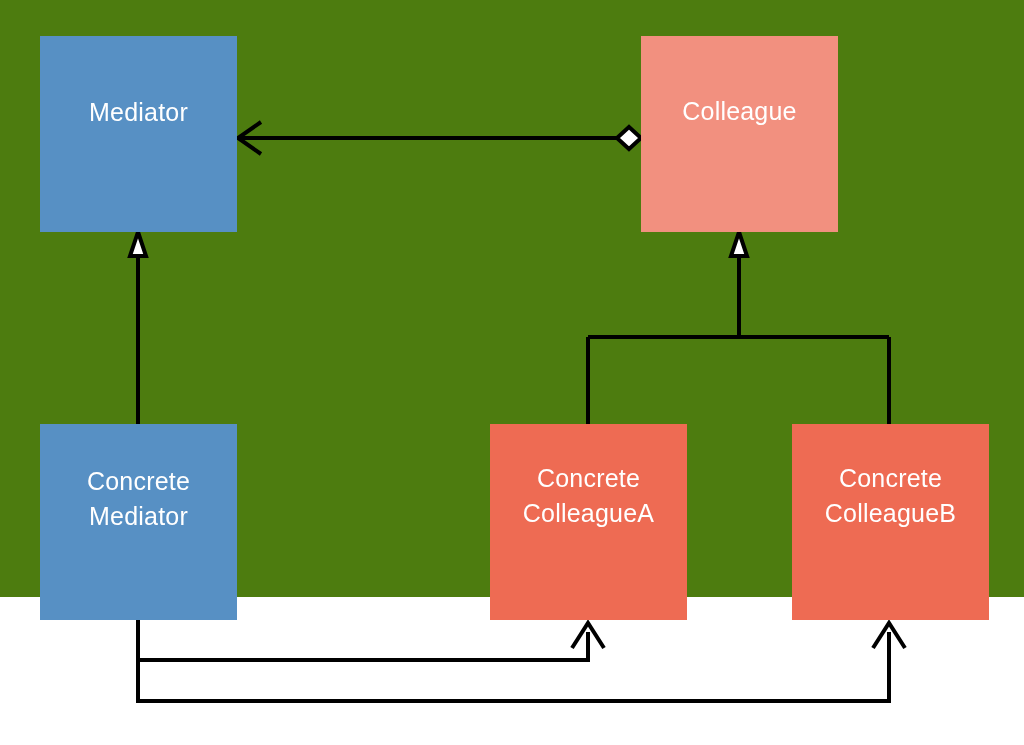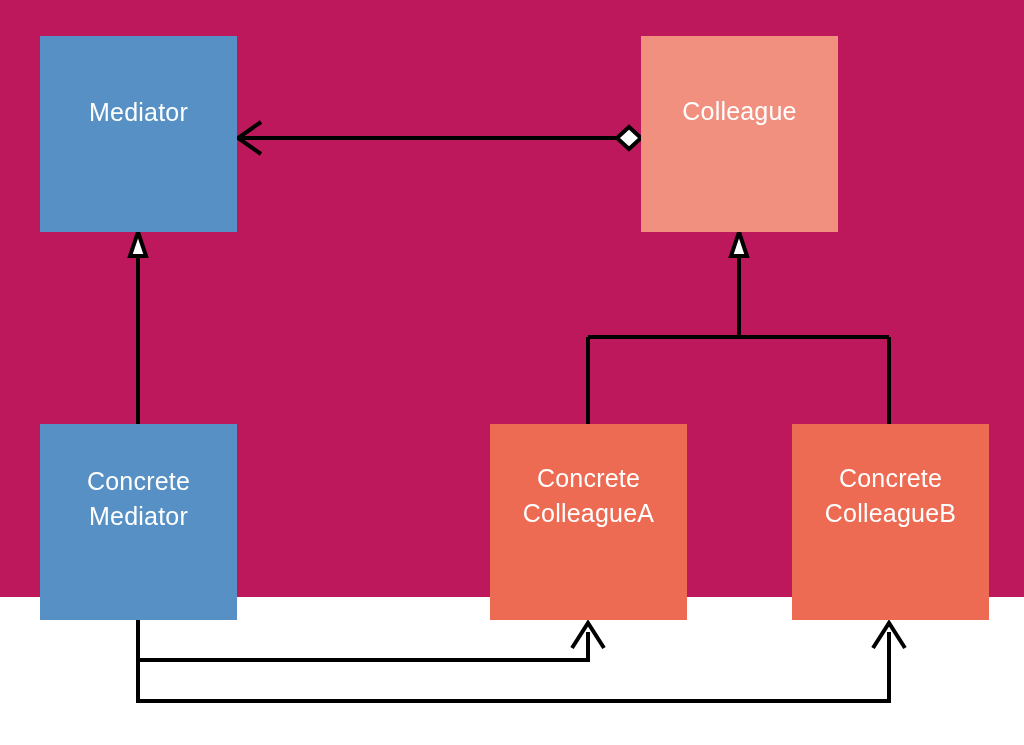--- a/index.html
+++ b/index.html
@@ -10,21 +10,21 @@
   body {
     width: 1024px;
     height: 745px;
     font-family: "Liberation Sans", sans-serif;
     overflow: hidden;
   }
   #diagram-root {
     position: relative;
     width: 1024px;
     height: 597px;
-    background: #be185d;
+    background: #4d7c0f;
   }
   svg.diagram-canvas {
     position: absolute;
     top: 0;
     left: 0;
     width: 1024px;
     height: 745px;
     display: block;
   }
   .class-box-label {

